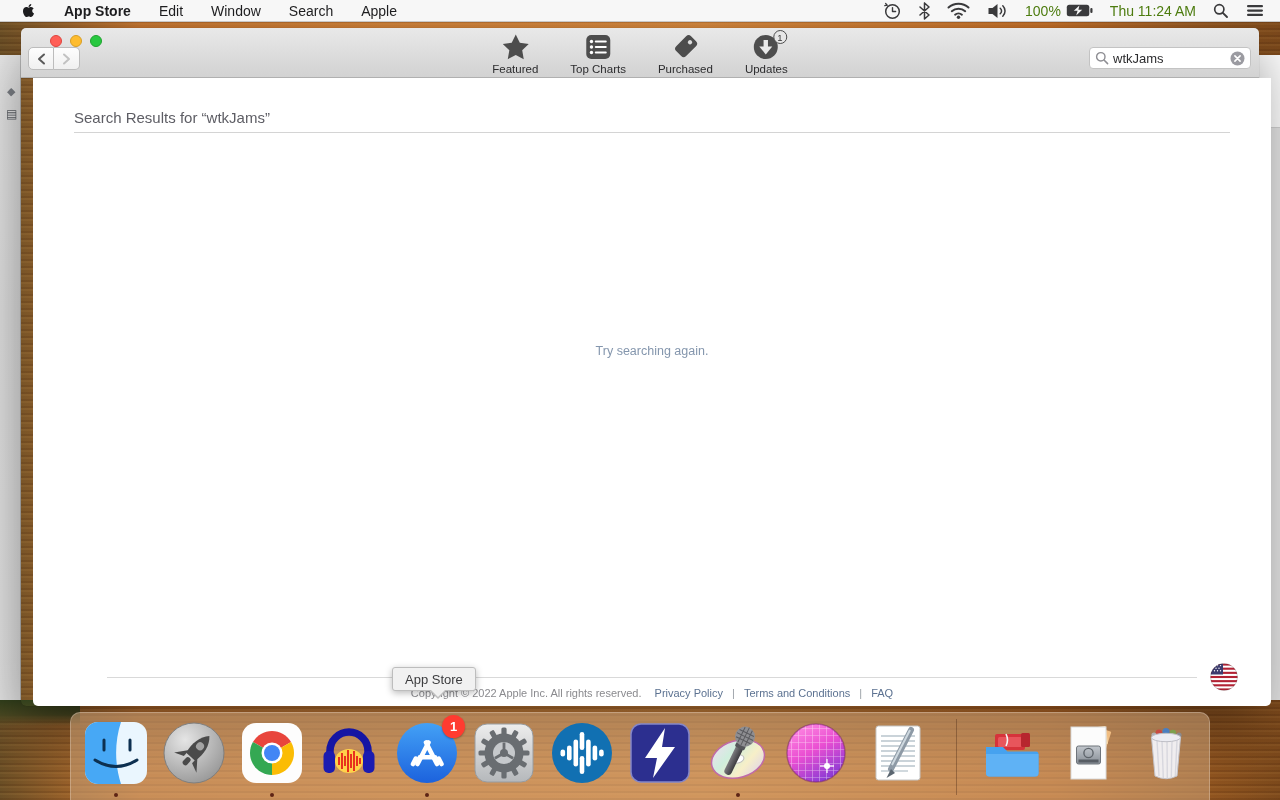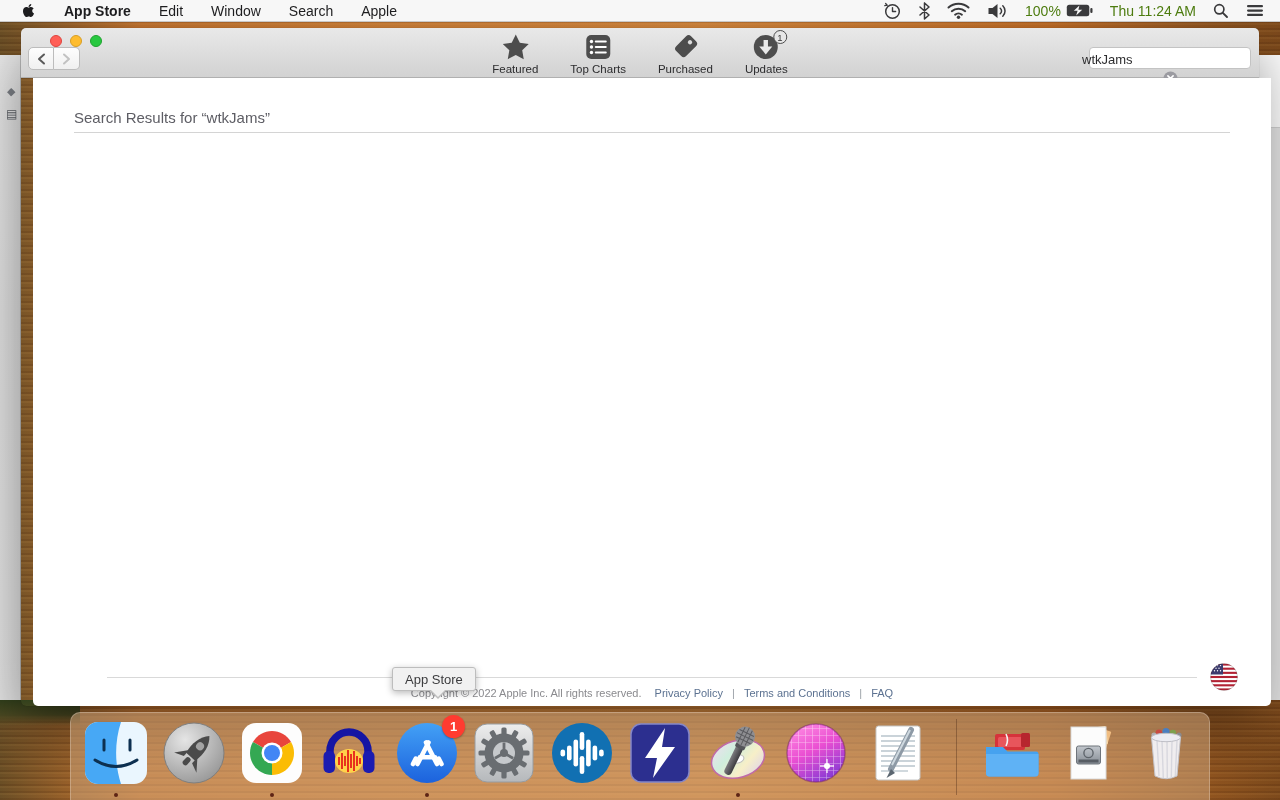--- a/index.html
+++ b/index.html
@@ -62,21 +62,21 @@
   .tabstrip { position:absolute; left:50%; transform:translateX(-50%); top:3px;
     display:flex; align-items:flex-end; gap:24px; }
   .tab { display:flex; flex-direction:column; align-items:center; gap:3px; padding:2px 4px; }
   .tab .ticon { height:27px; display:flex; align-items:flex-end; justify-content:center; position:relative; }
   .tab .tlabel { font-size:11.5px; color:#2c2c2e; }
   .updates-badge { position:absolute; right:-7px; top:-3px; width:14px; height:14px;
     border-radius:50%; background:#e7e7e7; border:1.5px solid #4d4d4d;
     font-size:9.5px; color:#3a3a3a; display:flex; align-items:center; justify-content:center; }
   .searchfield { position:absolute; right:8px; top:19px; width:162px; height:22px;
     background:#fff; border:1px solid #c3c3c3; border-radius:4px;
-    display:flex; align-items:center; padding:0 5px; gap:4px;flex-direction:column; }
+    display:flex; align-items:center; padding:0 5px; gap:4px; }
   .searchfield input { border:none; outline:none; flex:1; min-width:0;
     font-family:"Liberation Sans", sans-serif; font-size:13px; color:#2c2c2e; background:transparent; }
   .clearbtn { flex:0 0 auto; display:flex; }
 
   .content { position:absolute; left:0; top:50px; width:100%; height:628px;
     background:#fff; border-radius:0 0 5px 5px; overflow:hidden;margin-left:12px; }
   .results-heading { position:absolute; left:41px; top:31px; font-size:15px; color:#5d5d64; }
   .results-sep { position:absolute; left:41px; top:53.5px; width:1156px; height:1px; background:#d4d4d4; }
 
   .empty-state { position:absolute; left:0; top:255px; width:100%; text-align:center; }
@@ -279,20 +279,21 @@
         </svg>
       </span>
     </div>
   </div>
 
   <div class="content">
     <div class="results-heading">Search Results for “wtkJams”</div>
     <div class="results-sep"></div>
 
     <div class="empty-state">
+      <div class="empty-sub">Try searching again.</div>
     </div>
 
     <div class="footer-sep"></div>
     <div class="footerline">
       <span class="copyright">Copyright © 2022 Apple Inc. All rights reserved.</span>
       <a class="footer-link">Privacy Policy</a>
       <span class="footer-pipe">|</span>
       <a class="footer-link">Terms and Conditions</a>
       <span class="footer-pipe">|</span>
       <a class="footer-link">FAQ</a>

